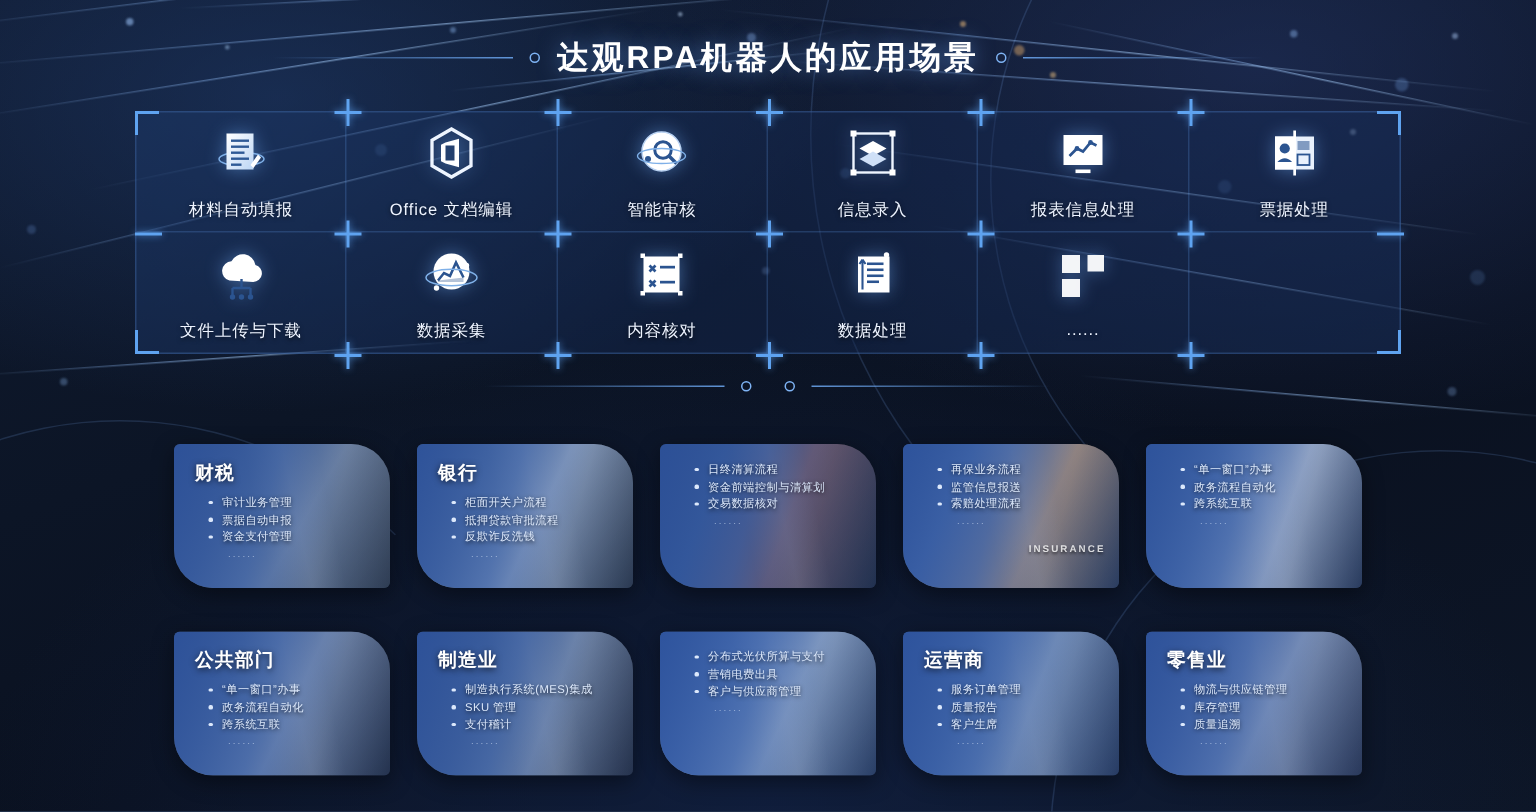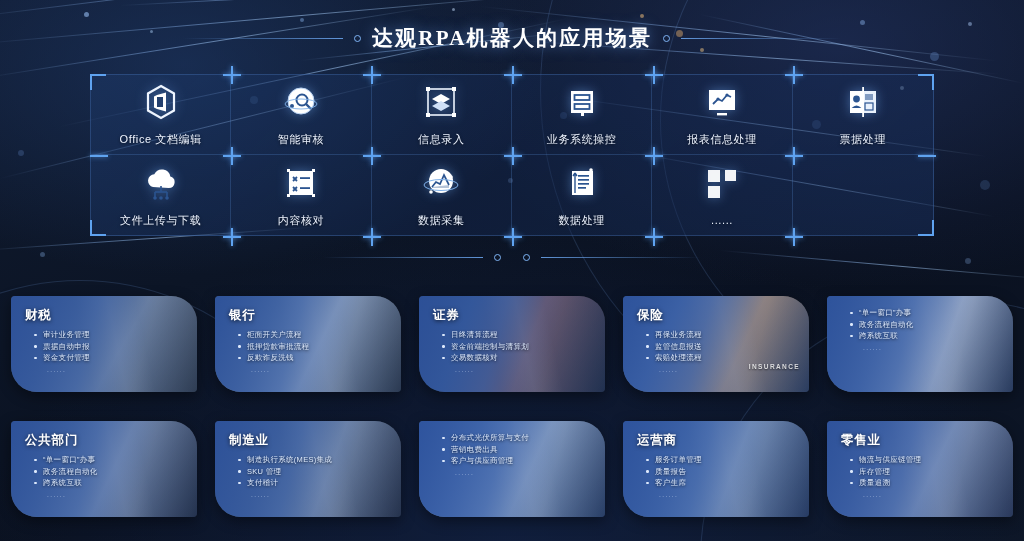--- a/index.html
+++ b/index.html
@@ -51,21 +51,20 @@
     display: flex; align-items: center; justify-content: center;
     gap: 0;
   }
   .title-text {
     color: #ffffff;
     font-size: 21px;
     font-weight: bold;
     letter-spacing: 2.2px;
     white-space: nowrap;
     text-shadow: 0 0 14px rgba(110,170,255,0.55);
-    font-family: Liberation Serif, serif;
   }
   .t-line {
     height: 1px; width: 160px;
     background: linear-gradient(90deg, rgba(90,150,230,0) 0%, rgba(110,170,245,0.85) 100%);
   }
   .t-line.right {
     background: linear-gradient(90deg, rgba(110,170,245,0.85) 0%, rgba(90,150,230,0) 100%);
   }
   .t-dot {
     width: 7px; height: 7px; border-radius: 50%;
@@ -123,21 +122,21 @@
   
   .xtick {
     position: absolute; background: #5fa3f0; pointer-events: none;
     box-shadow: 0 0 5px rgba(95,163,240,0.8);
   }
 
   
   .cards-row { position: absolute; left: 0; width: 100%; display: flex; justify-content: center; gap: 18px; }
   .card {
     position: relative;
-    width: 186px; height: 96px;
+    width: 144px; height: 96px;
     border-radius: 4px 26px 4px 26px;
     overflow: hidden;
     box-shadow: 0 4px 14px rgba(0,0,0,0.42);
   }
   .card-photo { position: absolute; inset: 0; }
   .card-tint {
     position: absolute; inset: 0;
     background: linear-gradient(105deg, rgba(46,84,160,0.90) 0%, rgba(52,92,168,0.72) 42%, rgba(48,84,156,0.34) 70%, rgba(30,52,104,0.30) 100%);
   }
   .card-body {
@@ -257,20 +256,41 @@
     <span class="title-text">达观RPA机器人的应用场景</span>
     <span class="t-dot"></span>
     <span class="t-line right"></span>
   </div>
 
   <div id="grid-panel">
     <div class="grid-inner" id="grid-inner">
         <div class="cell">
           <div class="cell-icon">
             <svg viewBox="0 0 40 40" width="40" height="40" xmlns="http://www.w3.org/2000/svg">
+              <ellipse cx="20" cy="24" rx="15" ry="4.5" fill="none" stroke="#7fb0e8" stroke-width="1"></ellipse>
+              <rect x="10" y="7" width="18" height="24" fill="url(#g1)"></rect>
+              <defs>
+                <linearGradient id="g1" x1="0" y1="0" x2="1" y2="1">
+                  <stop offset="0" stop-color="#ffffff"></stop>
+                  <stop offset="1" stop-color="#bcd6f5"></stop>
+                </linearGradient>
+              </defs>
+              <rect x="13" y="11" width="12" height="1.6" fill="#2f5a96"></rect>
+              <rect x="13" y="15" width="12" height="1.6" fill="#2f5a96"></rect>
+              <rect x="13" y="19" width="9" height="1.6" fill="#2f5a96"></rect>
+              <rect x="13" y="23" width="12" height="1.6" fill="#2f5a96"></rect>
+              <rect x="13" y="27" width="7" height="1.6" fill="#2f5a96"></rect>
+              <path d="M26 28 L31 21 L33 23 L28 30 Z" fill="#ffffff"></path>
+            </svg>
+          </div>
+          <div class="cell-label">材料自动填报</div>
+        </div>
+        <div class="cell">
+          <div class="cell-icon">
+            <svg viewBox="0 0 40 40" width="40" height="40" xmlns="http://www.w3.org/2000/svg">
               <path d="M20 4 L33 11.5 L33 28.5 L20 36 L7 28.5 L7 11.5 Z" fill="none" stroke="#eef5ff" stroke-width="2.2"></path>
               <path d="M16 13 L25 10.5 L25 29.5 L16 27 L13 25.5 L13 14.5 Z" fill="#ffffff"></path>
               <rect x="16" y="15" width="6" height="10" fill="#24406e"></rect>
             </svg>
           </div>
           <div class="cell-label">Office 文档编辑</div>
         </div>
         <div class="cell">
           <div class="cell-icon">
             <svg viewBox="0 0 40 40" width="40" height="40" xmlns="http://www.w3.org/2000/svg">
@@ -290,31 +310,20 @@
               <rect x="7" y="7" width="26" height="26" fill="none" stroke="#eef5ff" stroke-width="1.6"></rect>
               <rect x="5" y="5" width="4" height="4" fill="#ffffff"></rect>
               <rect x="31" y="5" width="4" height="4" fill="#ffffff"></rect>
               <rect x="5" y="31" width="4" height="4" fill="#ffffff"></rect>
               <rect x="31" y="31" width="4" height="4" fill="#ffffff"></rect>
               <path d="M20 12 L29 17 L20 22 L11 17 Z" fill="#ffffff"></path>
               <path d="M20 19 L29 24 L20 29 L11 24 Z" fill="#cfe0f7"></path>
             </svg>
           </div>
           <div class="cell-label">信息录入</div>
-        </div>
-        <div class="cell">
-          <div class="cell-icon">
-            <svg viewBox="0 0 40 40" width="40" height="40" xmlns="http://www.w3.org/2000/svg">
-              <rect x="9" y="9" width="22" height="22" fill="#ffffff"></rect>
-              <rect x="12.5" y="13" width="15" height="5" fill="none" stroke="#2b5490" stroke-width="1.8"></rect>
-              <rect x="12.5" y="22" width="15" height="5" fill="none" stroke="#2b5490" stroke-width="1.8"></rect>
-              <rect x="19" y="31" width="3" height="3" fill="#ffffff"></rect>
-            </svg>
-          </div>
-          <div class="cell-label">业务系统操控</div>
         </div>
         <div class="cell">
           <div class="cell-icon">
             <svg viewBox="0 0 40 40" width="40" height="40" xmlns="http://www.w3.org/2000/svg">
               <rect x="7" y="8" width="26" height="20" fill="#ffffff"></rect>
               <polyline points="11,22 16,17 20,19 25,13 29,15" fill="none" stroke="#2b5490" stroke-width="1.8"></polyline>
               <circle cx="16" cy="17" r="1.6" fill="#2b5490"></circle>
               <circle cx="25" cy="13" r="1.6" fill="#2b5490"></circle>
               <rect x="15" y="31" width="10" height="2.4" fill="#ffffff"></rect>
             </svg>
@@ -342,49 +351,49 @@
               <line x1="20" y1="23" x2="20" y2="29" stroke="#2b5490" stroke-width="1.6"></line>
               <line x1="14" y1="29" x2="26" y2="29" stroke="#2b5490" stroke-width="1.6"></line>
               <line x1="14" y1="29" x2="14" y2="34" stroke="#2b5490" stroke-width="1.6"></line>
               <line x1="26" y1="29" x2="26" y2="34" stroke="#2b5490" stroke-width="1.6"></line>
               <circle cx="14" cy="35" r="1.8" fill="#2b5490"></circle>
               <circle cx="20" cy="35" r="1.8" fill="#2b5490"></circle>
               <circle cx="26" cy="35" r="1.8" fill="#2b5490"></circle>
             </svg>
           </div>
           <div class="cell-label">文件上传与下载</div>
+        </div>
+        <div class="cell">
+          <div class="cell-icon">
+            <svg viewBox="0 0 40 40" width="40" height="40" xmlns="http://www.w3.org/2000/svg">
+              <circle cx="20" cy="18" r="12" fill="#ffffff"></circle>
+              <polyline points="11,24 15,19 19,21 23,12 28,22" fill="none" stroke="#2b5490" stroke-width="1.7"></polyline>
+              <path d="M11 24 L28 22 L28 25 L11 25 Z" fill="#2b5490" opacity="0.35"></path>
+              <ellipse cx="20" cy="22" rx="17" ry="5.5" fill="none" stroke="#7fb0e8" stroke-width="1"></ellipse>
+              <circle cx="30" cy="14" r="1.8" fill="#ffffff"></circle>
+              <circle cx="10" cy="29" r="1.8" fill="#ffffff"></circle>
+            </svg>
+          </div>
+          <div class="cell-label">数据采集</div>
         </div>
         <div class="cell">
           <div class="cell-icon">
             <svg viewBox="0 0 40 40" width="40" height="40" xmlns="http://www.w3.org/2000/svg">
               <rect x="8" y="8" width="24" height="24" fill="#ffffff"></rect>
               <path d="M12 14 l4 4 M16 14 l-4 4" stroke="#2b5490" stroke-width="1.8"></path>
               <rect x="19" y="14.2" width="10" height="1.8" fill="#2b5490"></rect>
               <path d="M12 24 l4 4 M16 24 l-4 4" stroke="#2b5490" stroke-width="1.8"></path>
               <rect x="19" y="24.2" width="10" height="1.8" fill="#2b5490"></rect>
               <rect x="6" y="6" width="3" height="3" fill="#ffffff"></rect>
               <rect x="31" y="6" width="3" height="3" fill="#ffffff"></rect>
               <rect x="6" y="31" width="3" height="3" fill="#ffffff"></rect>
               <rect x="31" y="31" width="3" height="3" fill="#ffffff"></rect>
             </svg>
           </div>
           <div class="cell-label">内容核对</div>
-        </div>
-        <div class="cell">
-          <div class="cell-icon">
-            <svg viewBox="0 0 40 40" width="40" height="40" xmlns="http://www.w3.org/2000/svg">
-              <circle cx="20" cy="18" r="12" fill="#ffffff"></circle>
-              <polyline points="11,24 15,19 19,21 23,12 28,22" fill="none" stroke="#2b5490" stroke-width="1.7"></polyline>
-              <path d="M11 24 L28 22 L28 25 L11 25 Z" fill="#2b5490" opacity="0.35"></path>
-              <ellipse cx="20" cy="22" rx="17" ry="5.5" fill="none" stroke="#7fb0e8" stroke-width="1"></ellipse>
-              <circle cx="30" cy="14" r="1.8" fill="#ffffff"></circle>
-              <circle cx="10" cy="29" r="1.8" fill="#ffffff"></circle>
-            </svg>
-          </div>
-          <div class="cell-label">数据采集</div>
         </div>
         <div class="cell">
           <div class="cell-icon">
             <svg viewBox="0 0 40 40" width="40" height="40" xmlns="http://www.w3.org/2000/svg">
               <rect x="10" y="8" width="21" height="24" fill="#ffffff"></rect>
               <rect x="16" y="12" width="11" height="1.7" fill="#2b5490"></rect>
               <rect x="16" y="16" width="11" height="1.7" fill="#2b5490"></rect>
               <rect x="16" y="20" width="11" height="1.7" fill="#2b5490"></rect>
               <rect x="16" y="24" width="8" height="1.7" fill="#2b5490"></rect>
               <path d="M13 10 l0 20 M13 10 l-2 3 M13 10 l2 3" stroke="#2b5490" stroke-width="1.4" fill="none"></path>
@@ -479,37 +488,35 @@
           </ul>
           <div class="card-more">......</div>
         </div>
       </div>
       <div class="card">
         <div class="card-photo ph-security">
           <div class="ph-streak"></div>
         </div>
         <div class="card-tint"></div>
         <div class="card-body">
-          <div class="card-title">证券</div>
           <ul class="card-list">
             <li>日终清算流程</li>
             <li>资金前端控制与清算划</li>
             <li>交易数据核对</li>
           </ul>
           <div class="card-more">......</div>
         </div>
       </div>
       <div class="card">
         <div class="card-photo ph-insure">
           <div class="ph-streak"></div>
         </div>
         <div class="card-tint"></div>
         <div class="insurance-word">INSURANCE</div>
         <div class="card-body">
-          <div class="card-title">保险</div>
           <ul class="card-list">
             <li>再保业务流程</li>
             <li>监管信息报送</li>
             <li>索赔处理流程</li>
           </ul>
           <div class="card-more">......</div>
         </div>
       </div>
       <div class="card">
         <div class="card-photo ph-medical">

